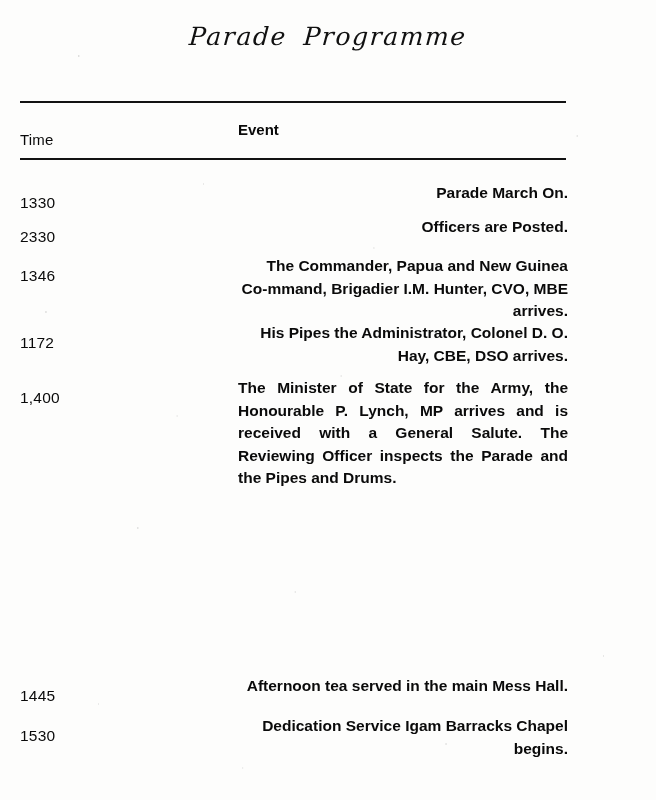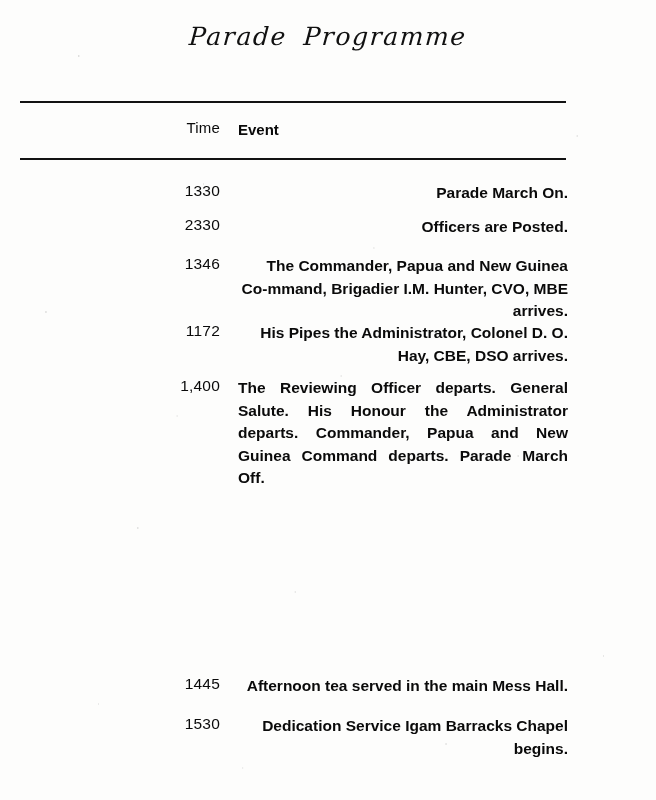--- a/index.html
+++ b/index.html
@@ -82,25 +82,24 @@
 
   .row {
     position: absolute;
     left: 20px;
     width: 548px;
   }
 
   .col-time {
     position: absolute;
     left: 0;
-    top: 0;
+    top: 12px;
     width: 200px;
     font-size: 15.5px;
     letter-spacing: .2px;
-    text-align: right;
   }
 
   .col-event {
     position: absolute;
     left: 218px;
     top: 0;
     width: 330px;
     font-size: 15.5px;
     line-height: 22.5px;
     font-weight: bold;
@@ -163,21 +162,21 @@
         </div>
         <div class="row" style="top: 322px;">
           <div class="col-time">1172</div>
           <div class="col-event">
             <p class="para nojust">His Pipes the Administrator, Colonel D. O. Hay, CBE, DSO arrives.</p>
           </div>
         </div>
         <div class="row" style="top: 377px;">
           <div class="col-time">1,400</div>
           <div class="col-event">
-            <p class="para">The Reviewing Officer departs.  General Salute. His Honour the Administrator departs.  Commander, Papua and New Guinea Command departs. Parade March Off.</p>
+            <p class="para">The Minister of State for the Army, the Honourable P. Lynch, MP arrives and is received with a General Salute.  The Reviewing Officer inspects the Parade and the Pipes and Drums.</p>
           </div>
         </div>
         <div class="row" style="top: 675px;">
           <div class="col-time">1445</div>
           <div class="col-event">
             <p class="para nojust">Afternoon tea served in the main Mess Hall.</p>
           </div>
         </div>
         <div class="row" style="top: 715px;">
           <div class="col-time">1530</div>

